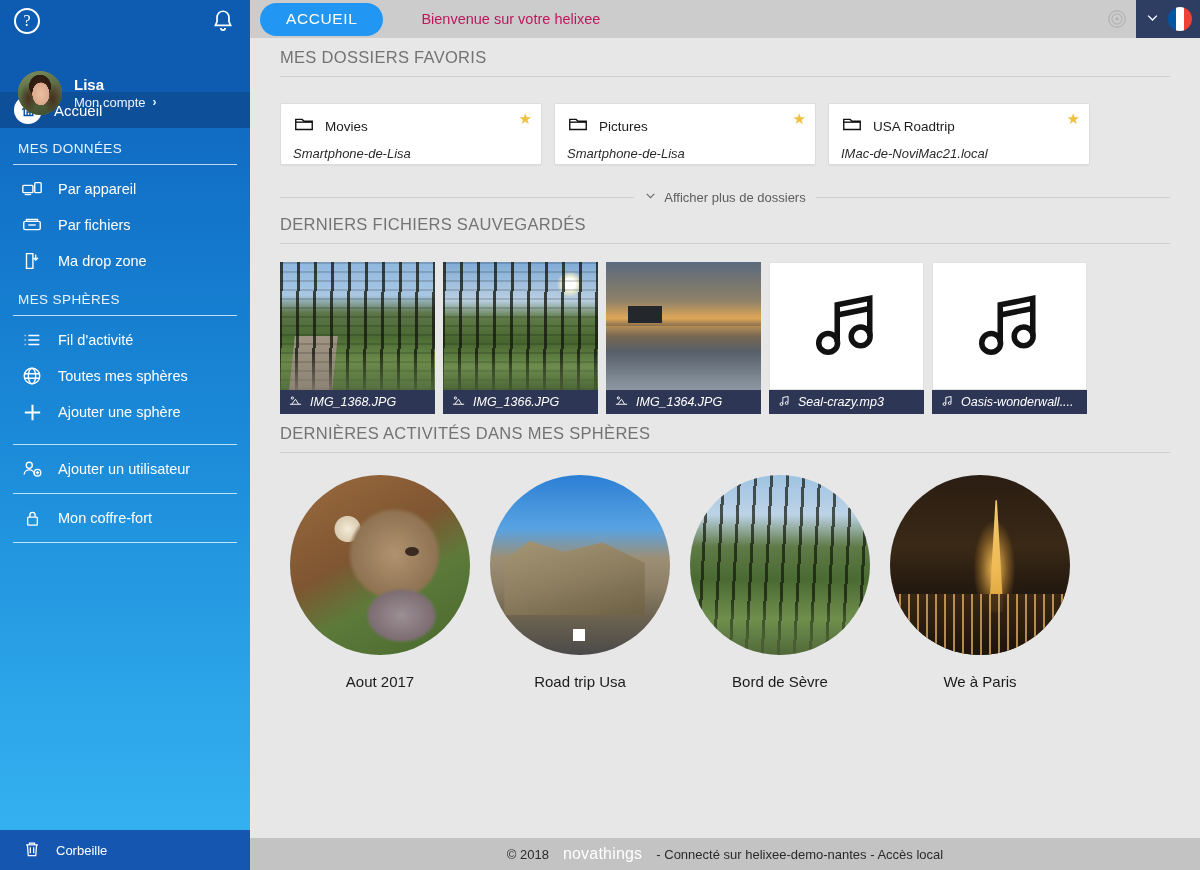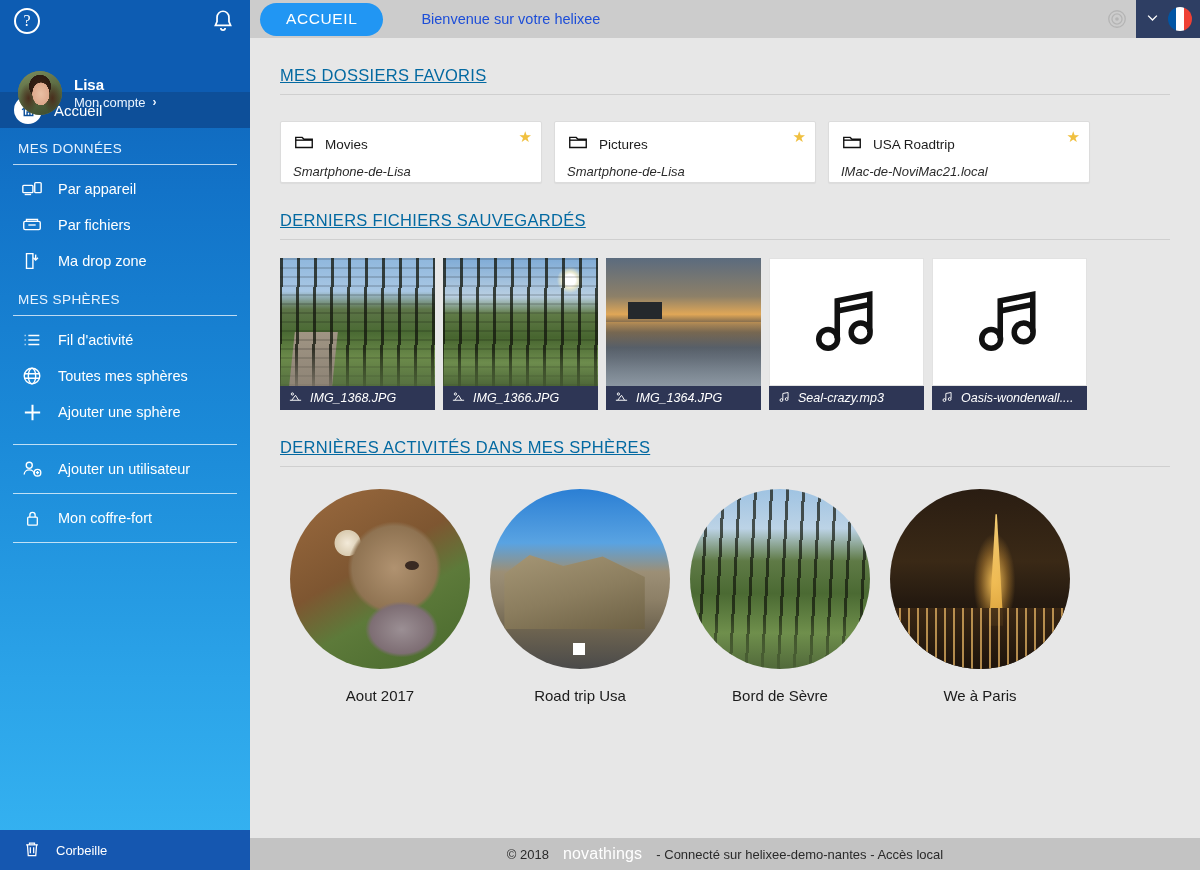--- a/index.html
+++ b/index.html
@@ -79,37 +79,37 @@
   .main { flex: 1 1 auto; display: flex; flex-direction: column; background: #e7e7e7; position: relative; }
   .topbar {
     height: 38px; flex: 0 0 38px; background: #cccccc; display: flex; align-items: center;
     position: relative;
   }
   .tab-pill {
     margin-left: 10px; height: 33px; padding: 0 26px; border-radius: 17px;
     background: #2196f3; color: #fff; font-size: 15.5px; letter-spacing: .6px;
     display: flex; align-items: center; cursor: pointer;
   }
-  .welcome { margin-left: 38px; font-size: 14.5px; color: #1d4ed8; }
+  .welcome { margin-left: 38px; font-size: 14.5px; color: #be185d; }
   .top-right-icons { margin-left: auto; display: flex; align-items: center; height: 38px; }
   .target-icon { width: 38px; display: flex; align-items: center; justify-content: center; cursor: pointer; }
   .lang-box {
     width: 64px; height: 38px; background: #2e3e63; display: flex; align-items: center;
     justify-content: center; gap: 8px; cursor: pointer;
   }
   .chev-down-w { color: #fff; font-size: 13px; }
   .flag {
     width: 24px; height: 24px; border-radius: 50%; overflow: hidden; display: flex;
   }
   .flag i { display: block; height: 100%; flex: 1; }
   .f-b { background: #0055a4; } .f-w { background: #fff; } .f-r { background: #ef4135; }
 
   .content { flex: 1 1 auto; overflow: hidden; padding: 0 30px; }
   .sec-title {
-    font-size: 16.5px; color: #0369a1; letter-spacing: .3px; padding-top: 28px; padding-bottom: 9px; text-decoration: underline;
+    font-size: 16.5px; color: #737373; letter-spacing: .3px; padding-top: 10px; padding-bottom: 9px;
   }
   .hr { height: 1px; background: #cfcfcf; }
 
   .fav-row { display: flex; gap: 12px; margin-top: 26px; }
   .fav-card {
     width: 262px; height: 62px; background: #fff; border: 1px solid #dcdcdc;
     border-radius: 2px; position: relative; padding: 9px 12px; cursor: pointer;
     box-shadow: 0 1px 1px rgba(0,0,0,.05);
   }
   .fav-top { display: flex; align-items: center; gap: 10px; }
@@ -411,20 +411,32 @@
                   <path d="M3 10h18"></path>
               </svg>
             </span>
             <span class="fav-name">USA Roadtrip</span>
           </div>
           <div class="fav-sub">IMac-de-NoviMac21.local</div>
           <div class="star">★</div>
         </div>
       </div>
 
+      <div class="more-row">
+        <div class="more-line"></div>
+        <div class="more-btn">
+          <span class="more-chev">
+            <svg viewBox="0 0 24 24" width="13" height="13" fill="none" stroke="#6d6d6d" stroke-width="2.2">
+              <path d="M5 9l7 7 7-7"></path>
+            </svg>
+          </span>
+          <span>Afficher plus de dossiers</span>
+        </div>
+        <div class="more-line"></div>
+      </div>
 
       <div class="sec-title">DERNIERS FICHIERS SAUVEGARDÉS</div>
       <div class="hr"></div>
       <div class="files-row">
 
         <div class="file-card">
           <div class="thumb ph1"></div>
           <div class="file-label">
             <span>
               <svg viewBox="0 0 24 24" width="15" height="15" fill="none" stroke="#fff" stroke-width="1.5">

